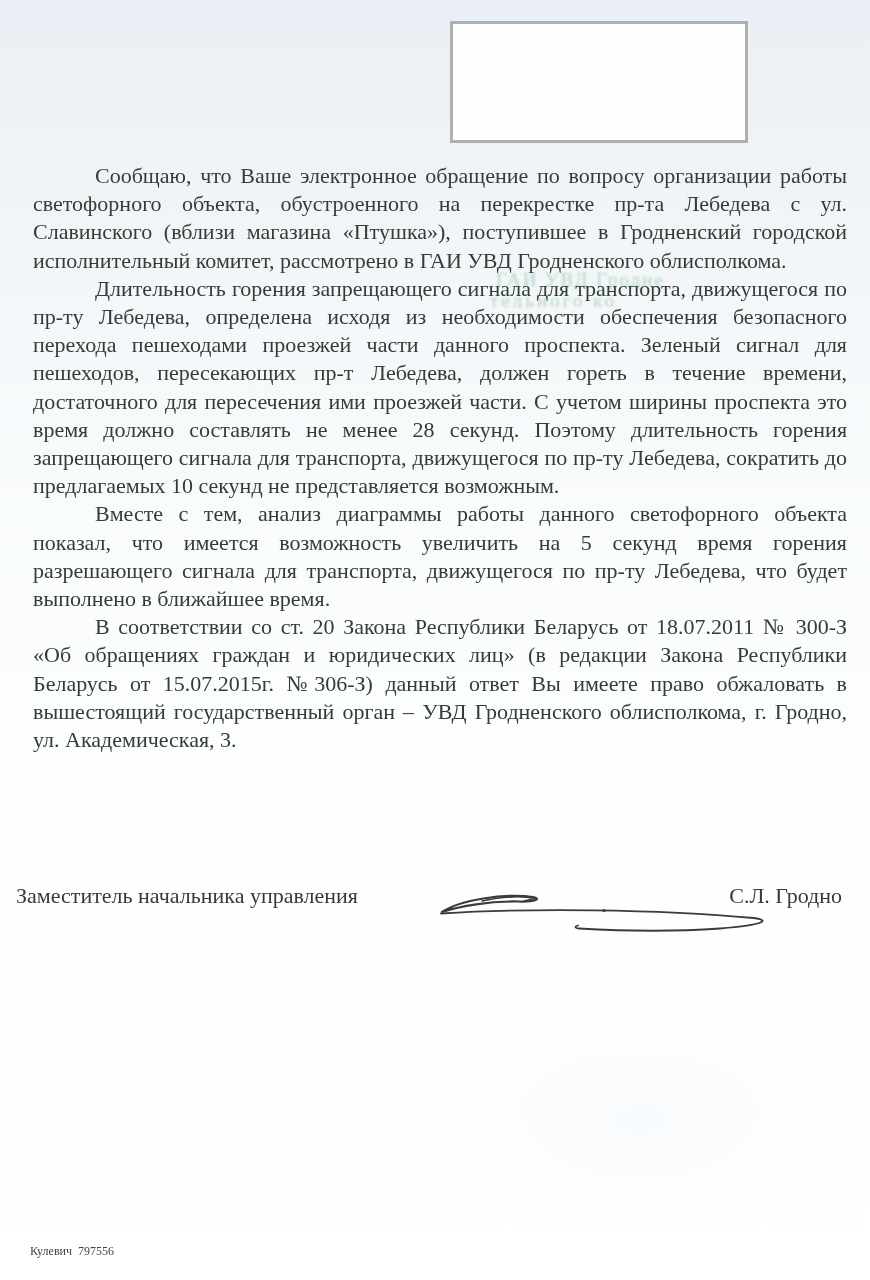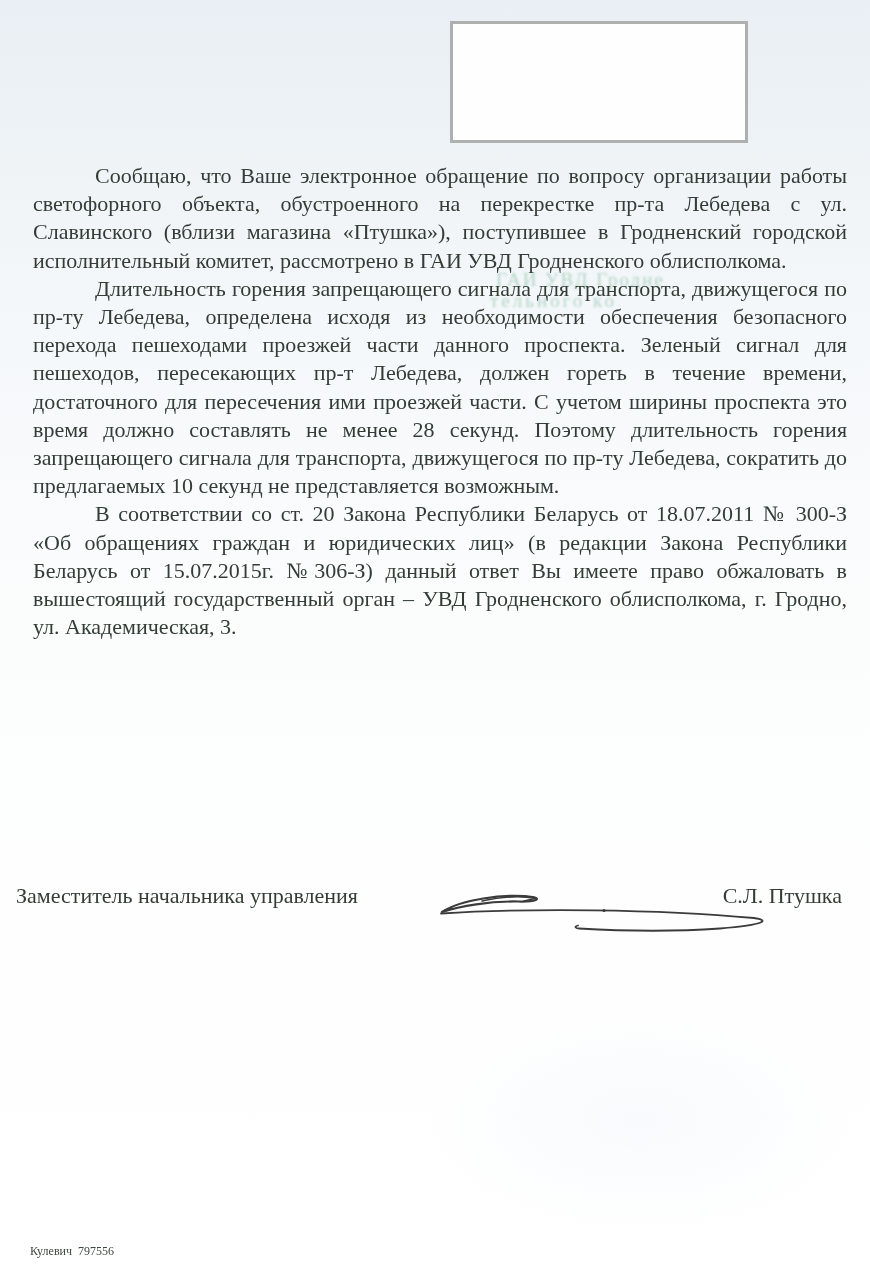--- a/index.html
+++ b/index.html
@@ -96,26 +96,27 @@
   <div class="blank-box"></div>
 
   <div class="stamp-artifact">
     <div class="l1">ГАИ УВД Гродне</div>
     <div class="l2">тельного ко</div>
   </div>
 
   <div class="letter-body">
     <p>Сообщаю, что Ваше электронное обращение по вопросу организации работы светофорного объекта, обустроенного на перекрестке пр-та Лебедева с ул. Славинского (вблизи магазина «Птушка»), поступившее в Гродненский городской исполнительный комитет, рассмотрено в ГАИ УВД Гродненского облисполкома.</p>
     <p>Длительность горения запрещающего сигнала для транспорта, движущегося по пр-ту Лебедева, определена исходя из необходимости обеспечения безопасного перехода пешеходами проезжей части данного проспекта. Зеленый сигнал для пешеходов, пересекающих пр-т Лебедева, должен гореть в течение времени, достаточного для пересечения ими проезжей части. С учетом ширины проспекта это время должно составлять не менее 28 секунд. Поэтому длительность горения запрещающего сигнала для транспорта, движущегося по пр-ту Лебедева, сократить до предлагаемых 10 секунд не представляется возможным.</p>
+    <p>Вместе с тем, анализ диаграммы работы данного светофорного объекта показал, что имеется возможность увеличить на 5 секунд время горения разрешающего сигнала для транспорта, движущегося по пр-ту Лебедева, что будет выполнено в ближайшее время.</p>
     <p>В соответствии со ст. 20 Закона Республики Беларусь от 18.07.2011 № 300-З «Об обращениях граждан и юридических лиц» (в редакции Закона Республики Беларусь от 15.07.2015г. №306-З) данный ответ Вы имеете право обжаловать в вышестоящий государственный орган – УВД Гродненского облисполкома, г. Гродно, ул. Академическая, 3.</p>
   </div>
 
   <div class="sig-row">
     <span>Заместитель начальника управления</span>
-    <span>С.Л. Птушка</span>
+    <span>С.Л. Гродно</span>
   </div>
 
   <svg class="signature-svg" viewBox="0 0 340 54" fill="none" xmlns="http://www.w3.org/2000/svg">
     <path d="M 10 24 C 28 12, 72 5, 101 9 C 109 10.5, 105 14, 86 13.5 C 58 13, 28 18, 10 24" stroke="#3b3b3b" stroke-width="2.2" fill="none" stroke-linecap="round"></path>
     <path d="M 50 13 C 72 8.5, 92 8, 103 10.5 L 93 8 M 103 10.5 L 92 13" stroke="#3b3b3b" stroke-width="1.6" fill="none" stroke-linecap="round"></path>
     <path d="M 9 25.5 C 95 20, 225 21, 322 30 C 337 32, 336 36.5, 288 40.5 C 245 43.5, 190 43, 147 40.5 C 143 40.2, 142 38.5, 146 37.5" stroke="#3b3b3b" stroke-width="1.8" fill="none" stroke-linecap="round"></path>
     <circle cx="172" cy="22.5" r="1.6" fill="#3b3b3b"></circle>
   </svg>
 
   <div class="executor">Кулевич  797556</div>

